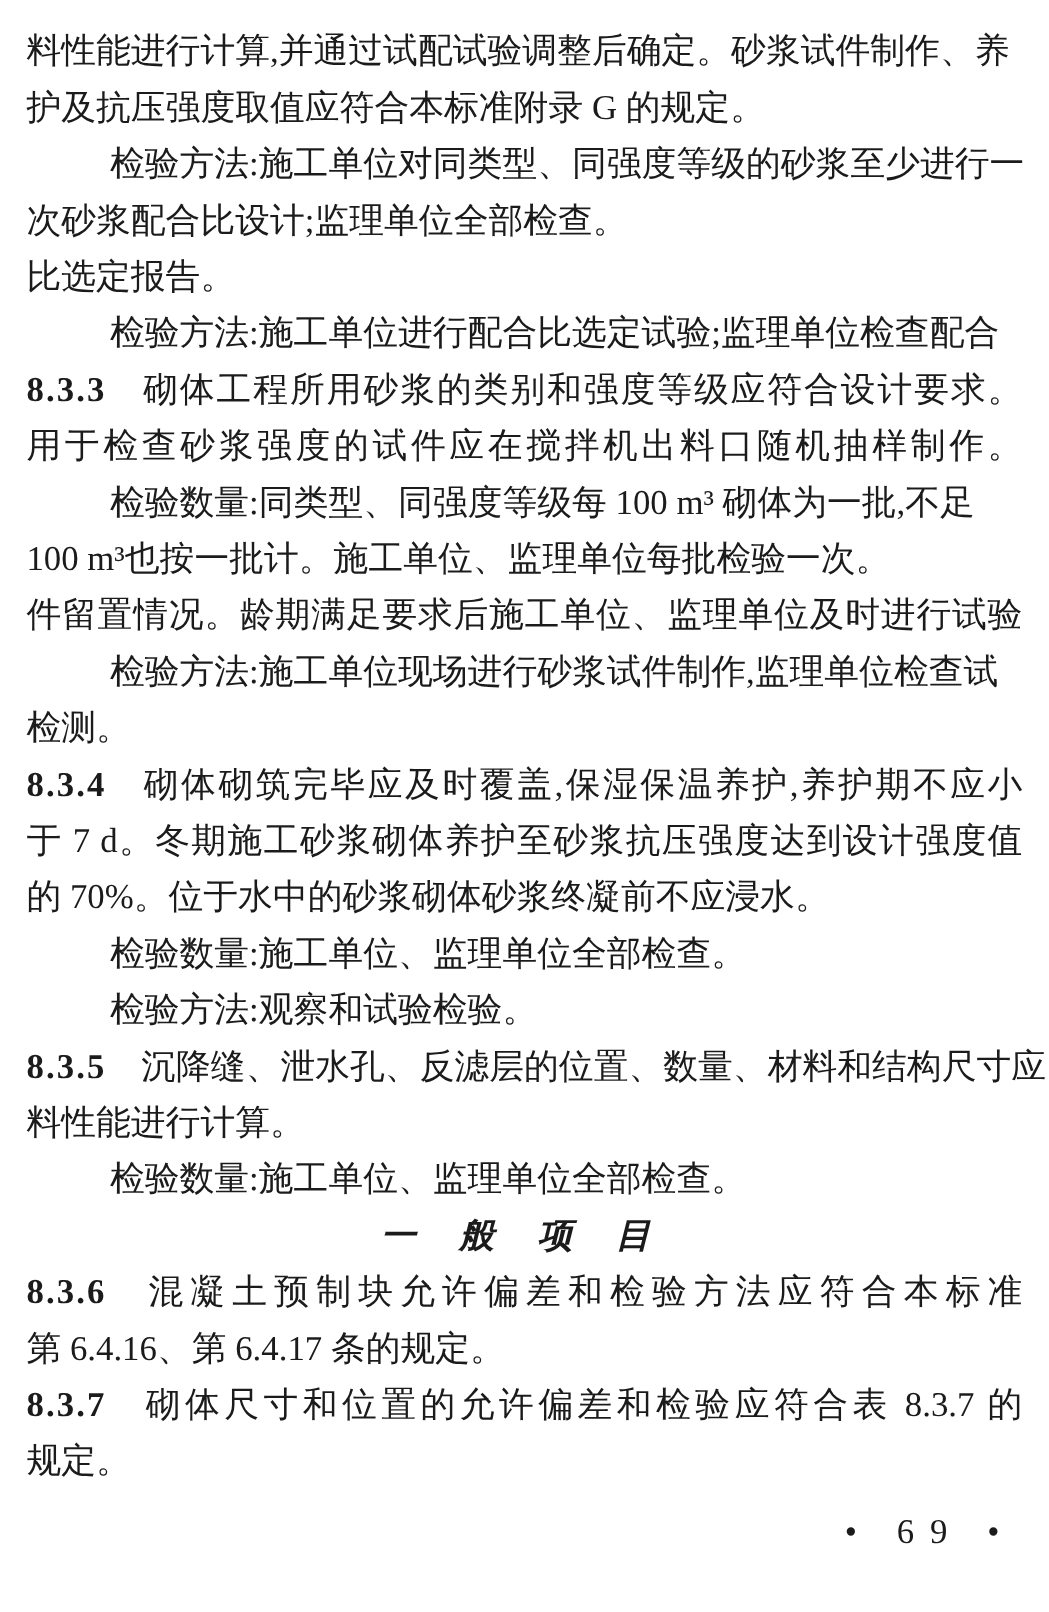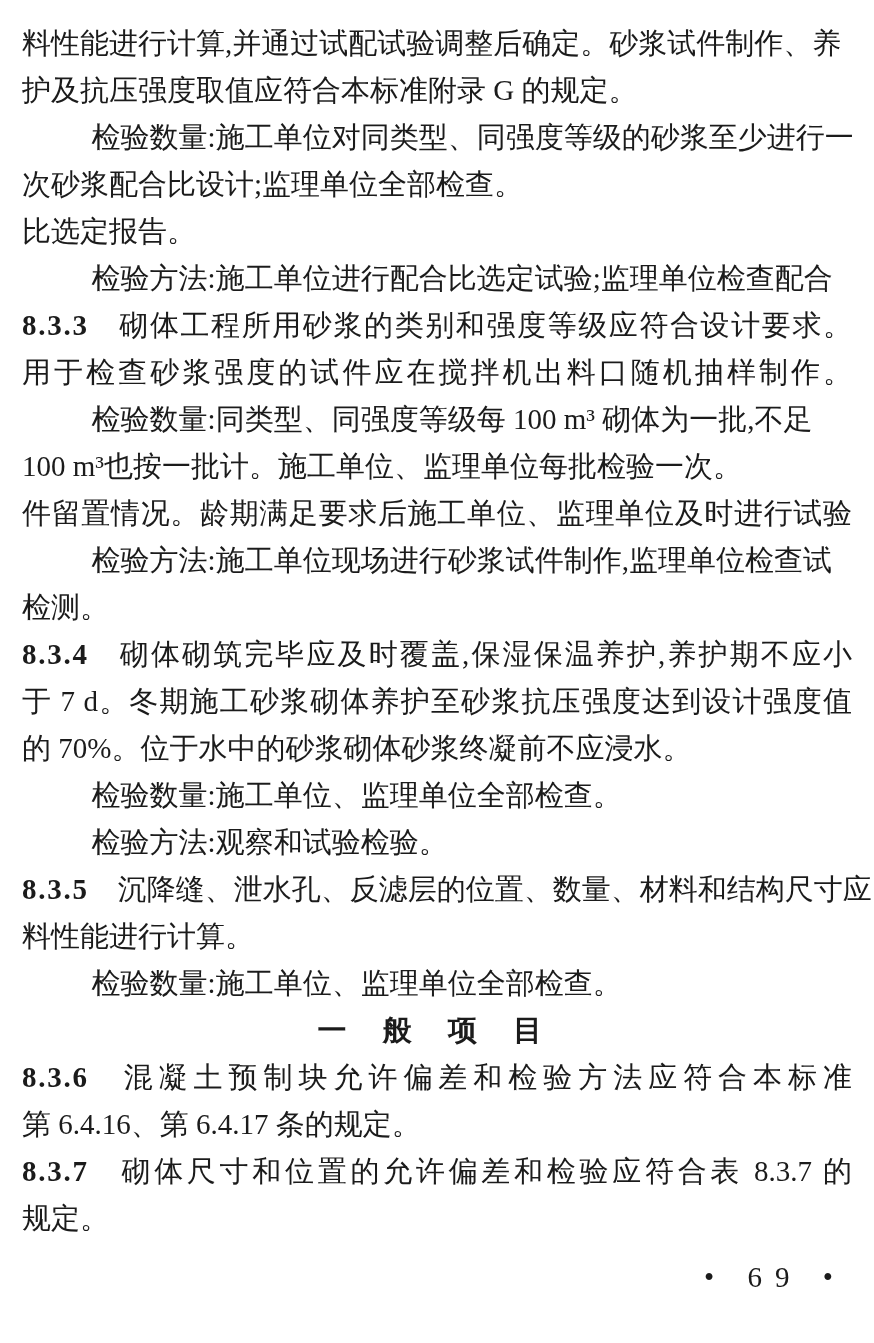--- a/index.html
+++ b/index.html
@@ -37,38 +37,39 @@
   .clause .num {
     font-weight: bold;
     letter-spacing: 0.06em;
     margin-right: 1.0em;
     text-align: center;
   }
   .heading {
     text-align: center;
     text-align-last: center;
     font-weight: bold;
+    font-style: italic;
     letter-spacing: 0.5em;
     white-space: normal;
   }
   .pagenum {
     text-align: right;
     margin-top: 12px;
     letter-spacing: 0.45em;
     padding-right: 6px;
   }
 </style>
 </head>
 <body>
 
 <div class="page">
 
   <div class="line">料性能进行计算,并通过试配试验调整后确定。砂浆试件制作、养</div>
   <div class="line">护及抗压强度取值应符合本标准附录 G 的规定。</div>
-  <div class="line indent">检验数量:施工单位对同类型、同强度等级的砂浆至少进行一</div>
+  <div class="line indent">检验方法:施工单位对同类型、同强度等级的砂浆至少进行一</div>
   <div class="line">次砂浆配合比设计;监理单位全部检查。</div>
   <div class="line">比选定报告。</div>
   <div class="line indent">检验方法:施工单位进行配合比选定试验;监理单位检查配合</div>
 
   <div class="line clause just"><span class="num">8.3.3</span><span>砌体工程所用砂浆的类别和强度等级应符合设计要求。</span></div>
   <div class="line just">用于检查砂浆强度的试件应在搅拌机出料口随机抽样制作。</div>
   <div class="line indent">检验数量:同类型、同强度等级每 100 m³ 砌体为一批,不足</div>
   <div class="line">100 m³也按一批计。施工单位、监理单位每批检验一次。</div>
   <div class="line just">件留置情况。龄期满足要求后施工单位、监理单位及时进行试验</div>
   <div class="line indent">检验方法:施工单位现场进行砂浆试件制作,监理单位检查试</div>

